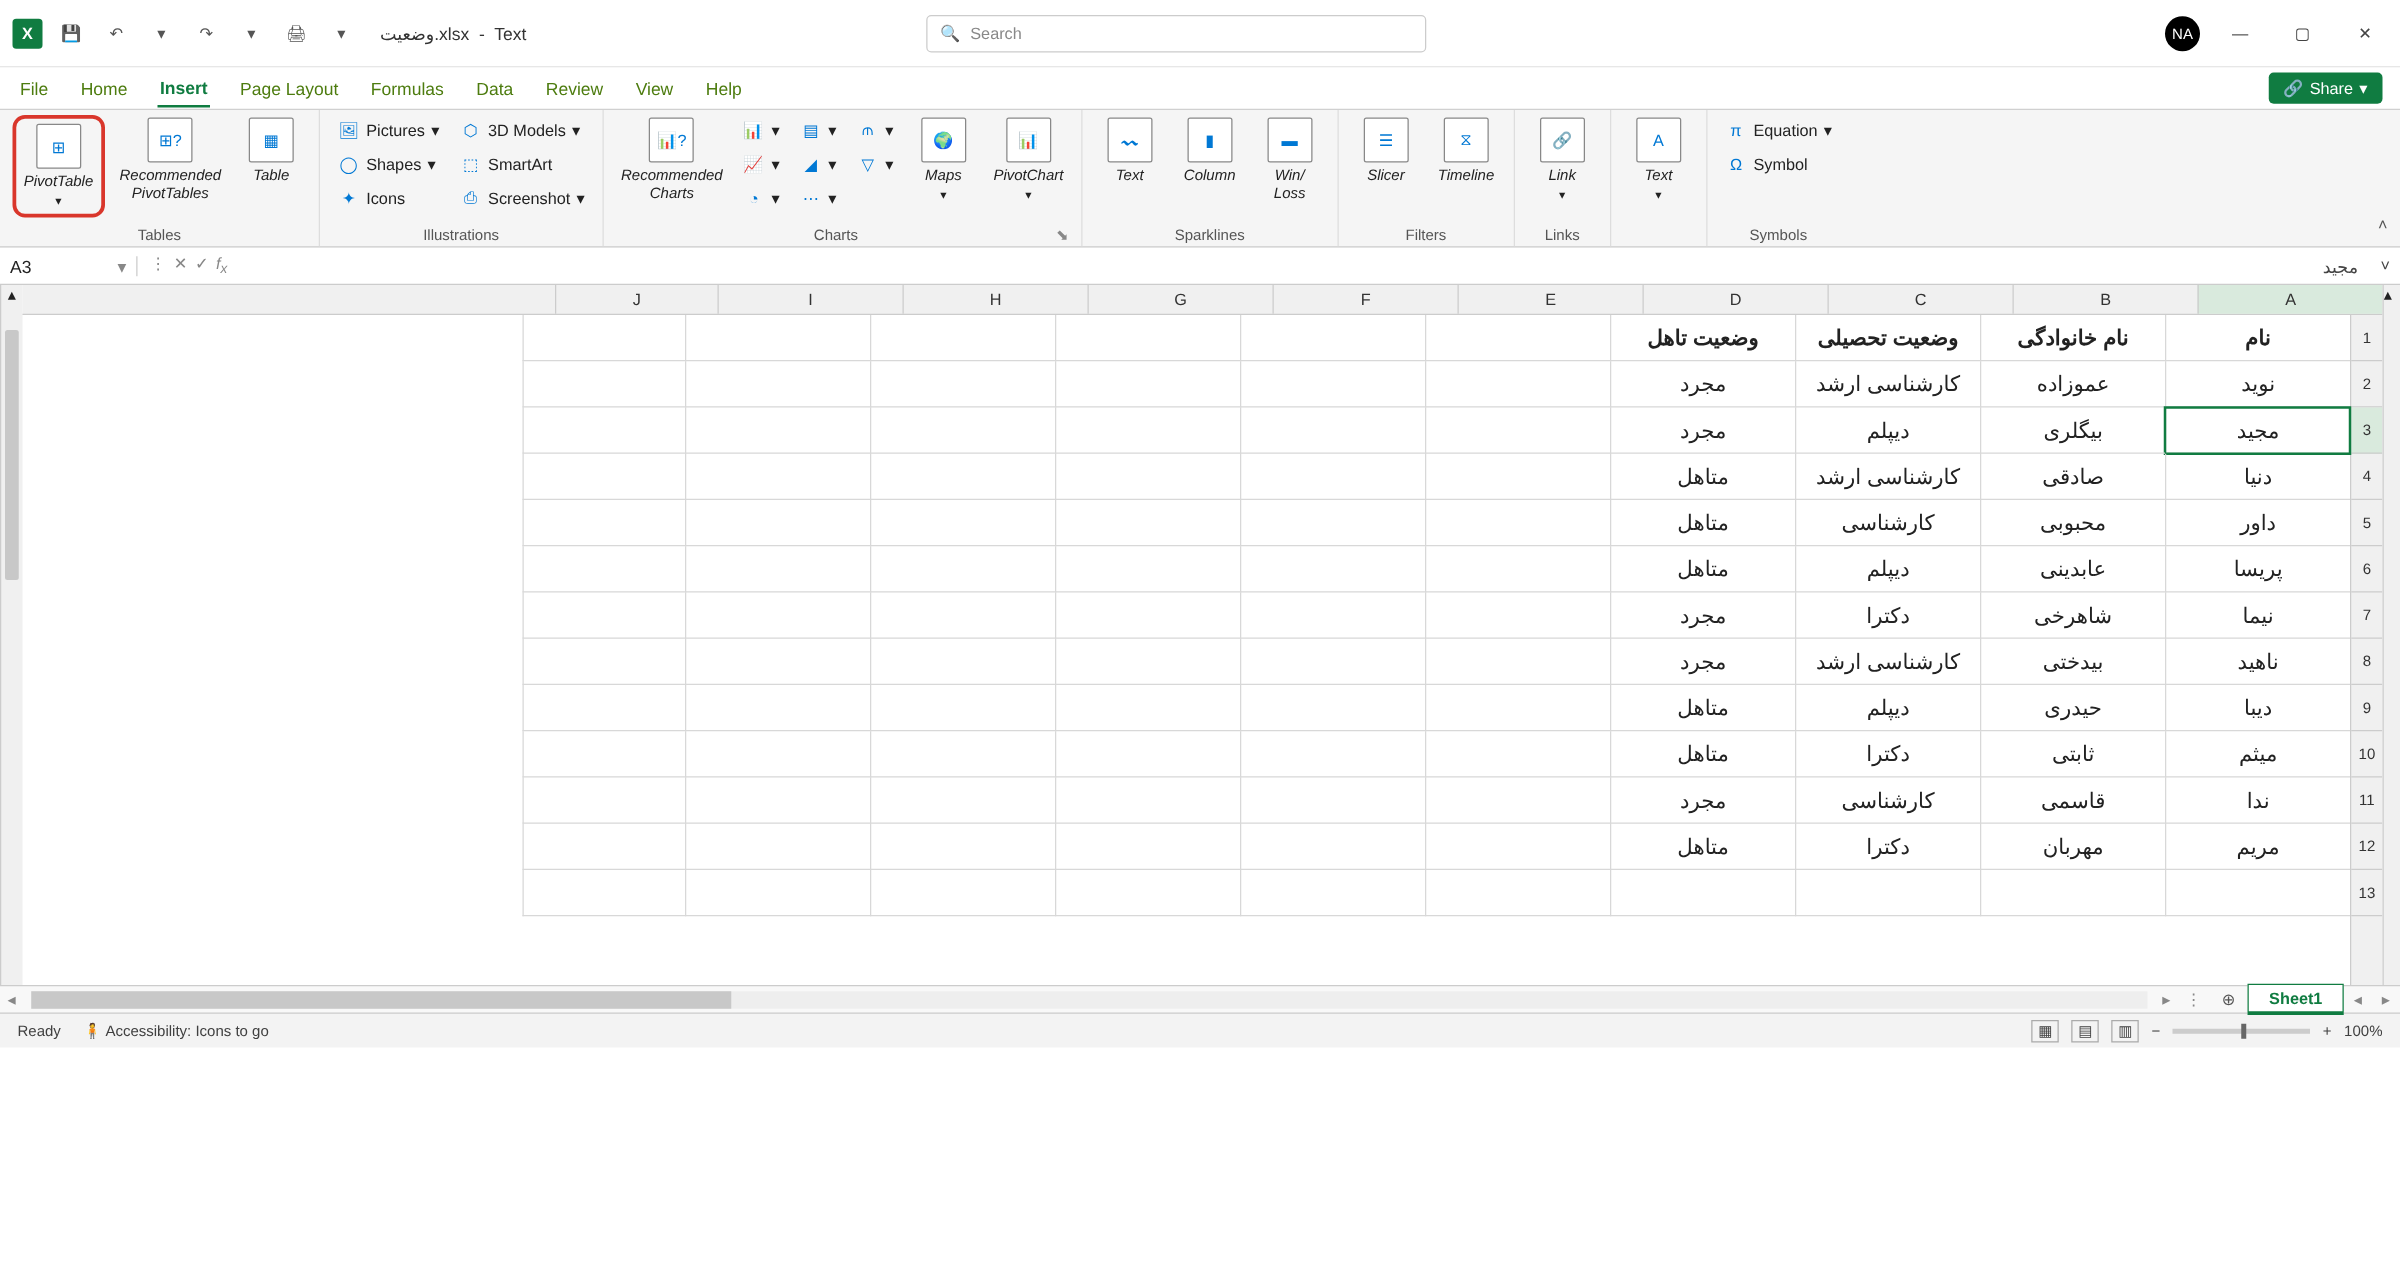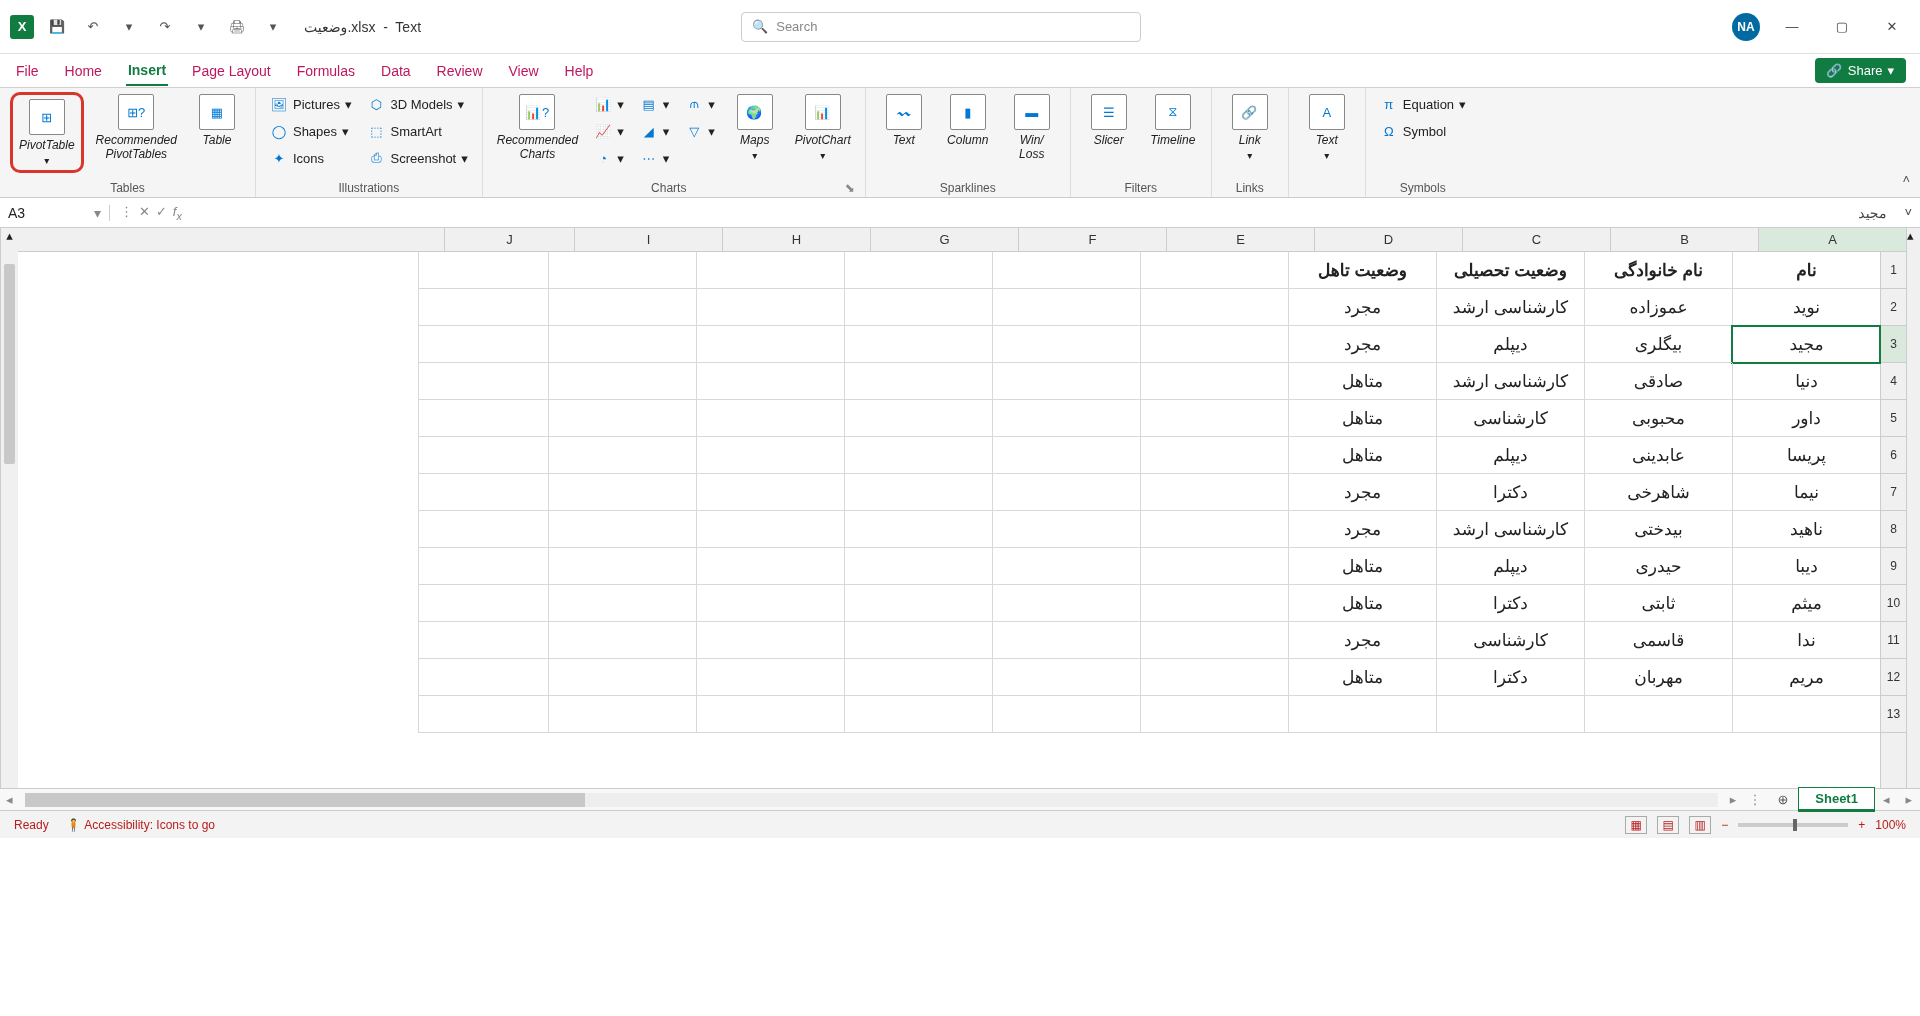--- a/index.html
+++ b/index.html
@@ -5,25 +5,25 @@
 * { margin: 0; padding: 0; box-sizing: border-box; font-family: 'Segoe UI', Tahoma, sans-serif; }
 body { background: #fff; width: 1920px; height: 1016px; overflow: hidden; font-size: 13px; color: #222; }
 
 .titlebar { height: 54px; display: flex; align-items: center; padding: 0 10px; background: #fff; border-bottom: 1px solid #e0e0e0; }
 .titlebar .left { display: flex; align-items: center; gap: 10px; }
 .app-icon { width: 24px; height: 24px; background: #107c41; color: #fff; display: flex; align-items: center; justify-content: center; font-weight: bold; font-size: 13px; border-radius: 3px; }
 .qat-btn { width: 26px; height: 26px; display: flex; align-items: center; justify-content: center; color: #555; cursor: pointer; }
 .title-text { margin-left: 8px; font-size: 14px; color: #333; }
 .search-box { margin-left: 320px; width: 400px; height: 30px; border: 1px solid #ccc; border-radius: 4px; display: flex; align-items: center; padding: 0 10px; gap: 8px; color: #666; }
 .titlebar .right { margin-left: auto; display: flex; align-items: center; gap: 14px; }
-.avatar { width: 28px; height: 28px; border-radius: 50%; background: #0369a1; color: #fff; display: flex; align-items: center; justify-content: center; font-size: 12px; font-weight: 700; }
+.avatar { width: 28px; height: 28px; border-radius: 50%; background: #000000; color: #fff; display: flex; align-items: center; justify-content: center; font-size: 12px; font-weight: 400; }
 .win-btn { width: 36px; height: 36px; display: flex; align-items: center; justify-content: center; color: #444; cursor: pointer; }
 
 .tabs { height: 34px; display: flex; align-items: center; padding: 0 14px; gap: 22px; background: #fff; border-bottom: 1px solid #d0d0d0; }
-.tab { font-size: 14px; color: #be185d; padding: 6px 2px; cursor: pointer; }
+.tab { font-size: 14px; color: #4d7c0f; padding: 6px 2px; cursor: pointer; }
 .tab.active { color: #107c41; border-bottom: 2px solid #107c41; font-weight: 600; }
 .share-btn { margin-left: auto; background: #107c41; color: #fff; padding: 5px 12px; border-radius: 4px; display: flex; align-items: center; gap: 5px; font-size: 13px; }
 
 .ribbon { height: 110px; display: flex; background: #f5f5f5; border-bottom: 1px solid #ccc; }
 .rgroup { border-right: 1px solid #ddd; padding: 4px 10px 2px; display: flex; flex-direction: column; justify-content: space-between; }
 .rgroup-content { display: flex; gap: 8px; align-items: flex-start; flex: 1; }
 .rgroup-label { text-align: center; font-size: 12px; color: #555; padding-top: 2px; }
 .big-btn { display: flex; flex-direction: column; align-items: center; justify-content: center; gap: 3px; padding: 2px 4px; cursor: pointer; text-align: center; min-width: 56px; }
 .big-btn .ic { width: 36px; height: 36px; border: 1px solid #888; border-radius: 2px; background: #fff; display: flex; align-items: center; justify-content: center; color: #0078d4; }
 .big-btn .lbl { font-size: 12px; color: #222; line-height: 1.2; font-style: italic; }
@@ -57,21 +57,21 @@
 .cells-area { flex: 1; }
 
 .hscroll { height: 22px; display: flex; align-items: center; border-top: 1px solid #ccc; background: #f8f8f8; }
 .hscroll .track { flex: 1; height: 14px; background: #eee; margin: 0 6px; position: relative; }
 .hscroll .thumb { position: absolute; left: 0; width: 560px; height: 14px; background: #c8c8c8; }
 .sheet-tabs { display: flex; align-items: center; gap: 0; margin-left: auto; }
 .sheet-tab { padding: 3px 16px; border: 1px solid #107c41; border-bottom: 3px solid #107c41; background: #fff; font-size: 13px; color: #107c41; font-weight: 600; }
 .addsheet { padding: 0 10px; color: #555; }
 .navarrow { padding: 0 8px; color: #888; }
 
-.statusbar { height: 28px; display: flex; align-items: center; padding: 0 14px; background: #f3f3f3; border-top: 1px solid #ccc; font-size: 12px; color: #b91c1c; gap: 18px; }
+.statusbar { height: 28px; display: flex; align-items: center; padding: 0 14px; background: #f3f3f3; border-top: 1px solid #ccc; font-size: 12px; color: #404040; gap: 18px; }
 .statusbar .right { margin-left: auto; display: flex; align-items: center; gap: 10px; }
 .view-btn { width: 22px; height: 18px; border: 1px solid #aaa; display: flex; align-items: center; justify-content: center; }
 .zoom-slider { width: 110px; height: 4px; background: #ccc; position: relative; }
 .zoom-slider::after { content: ""; position: absolute; left: 50%; top: -4px; width: 4px; height: 12px; background: #666; }
 
 .wA { width: 148px; } .wB { width: 148px; } .wC { width: 148px; } .wD { width: 148px; }
 .wE { width: 148px; } .wF { width: 148px; } .wG { width: 148px; } .wH { width: 148px; } .wI { width: 148px; } .wJ { width: 130px; }
 </style>
 </head>
 <body>

